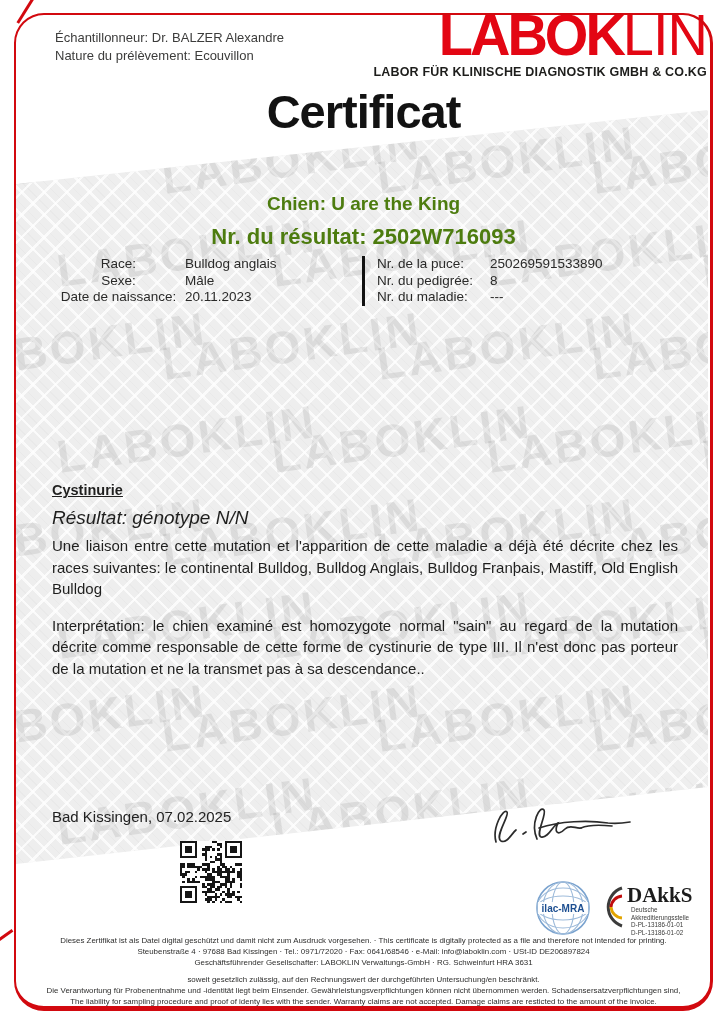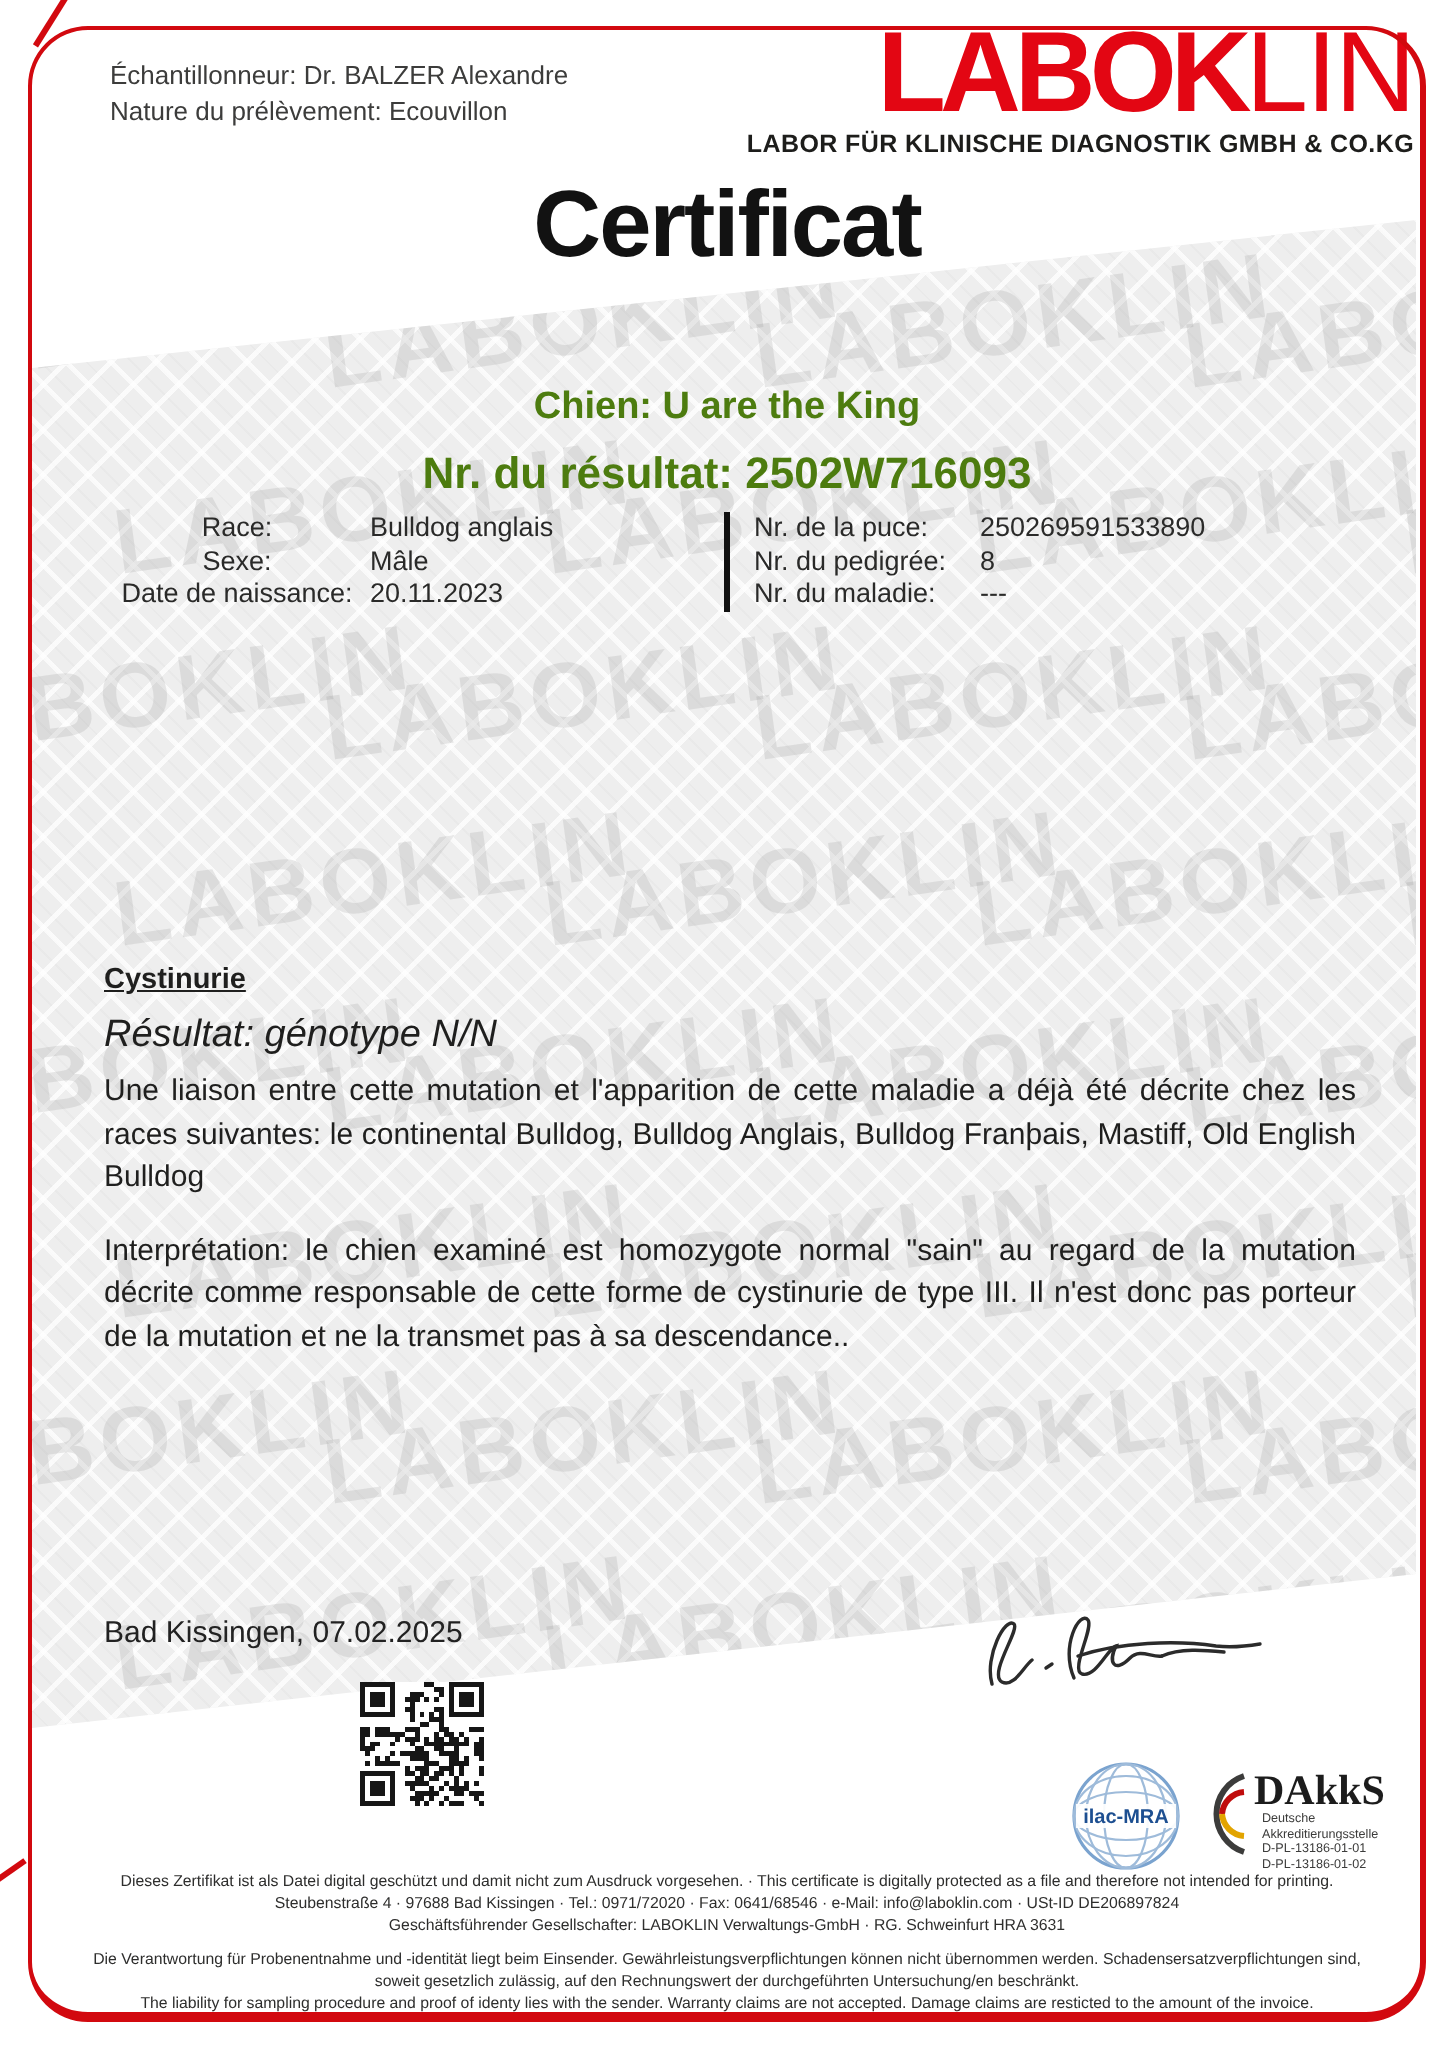--- a/index.html
+++ b/index.html
@@ -436,22 +436,22 @@
         </div>
       </div>
     </div>
 
     <div class="footer f1" id="footer1">
         <div class="f-line">Dieses Zertifikat ist als Datei digital geschützt und damit nicht zum Ausdruck vorgesehen. · This certificate is digitally protected as a file and therefore not intended for printing.</div>
         <div class="f-line">Steubenstraße 4 · 97688 Bad Kissingen · Tel.: 0971/72020 · Fax: 0641/68546 · e-Mail: info@laboklin.com · USt-ID DE206897824</div>
         <div class="f-line">Geschäftsführender Gesellschafter: LABOKLIN Verwaltungs-GmbH · RG. Schweinfurt HRA 3631</div>
       </div>
     <div class="footer f2" id="footer2">
+        <div class="f-line">soweit gesetzlich zulässig, auf den Rechnungswert der durchgeführten Untersuchung/en beschränkt.</div>
         <div class="f-line">Die Verantwortung für Probenentnahme und -identität liegt beim Einsender. Gewährleistungsverpflichtungen können nicht übernommen werden. Schadensersatzverpflichtungen sind,</div>
-        <div class="f-line">soweit gesetzlich zulässig, auf den Rechnungswert der durchgeführten Untersuchung/en beschränkt.</div>
         <div class="f-line">The liability for sampling procedure and proof of identy lies with the sender. Warranty claims are not accepted. Damage claims are resticted to the amount of the invoice.</div>
       </div>
   </div>
 
   <div class="border-frame"></div>
   <div class="artifact a1"></div>
   <div class="artifact a2"></div>
 </div>
 
 </body></html>

